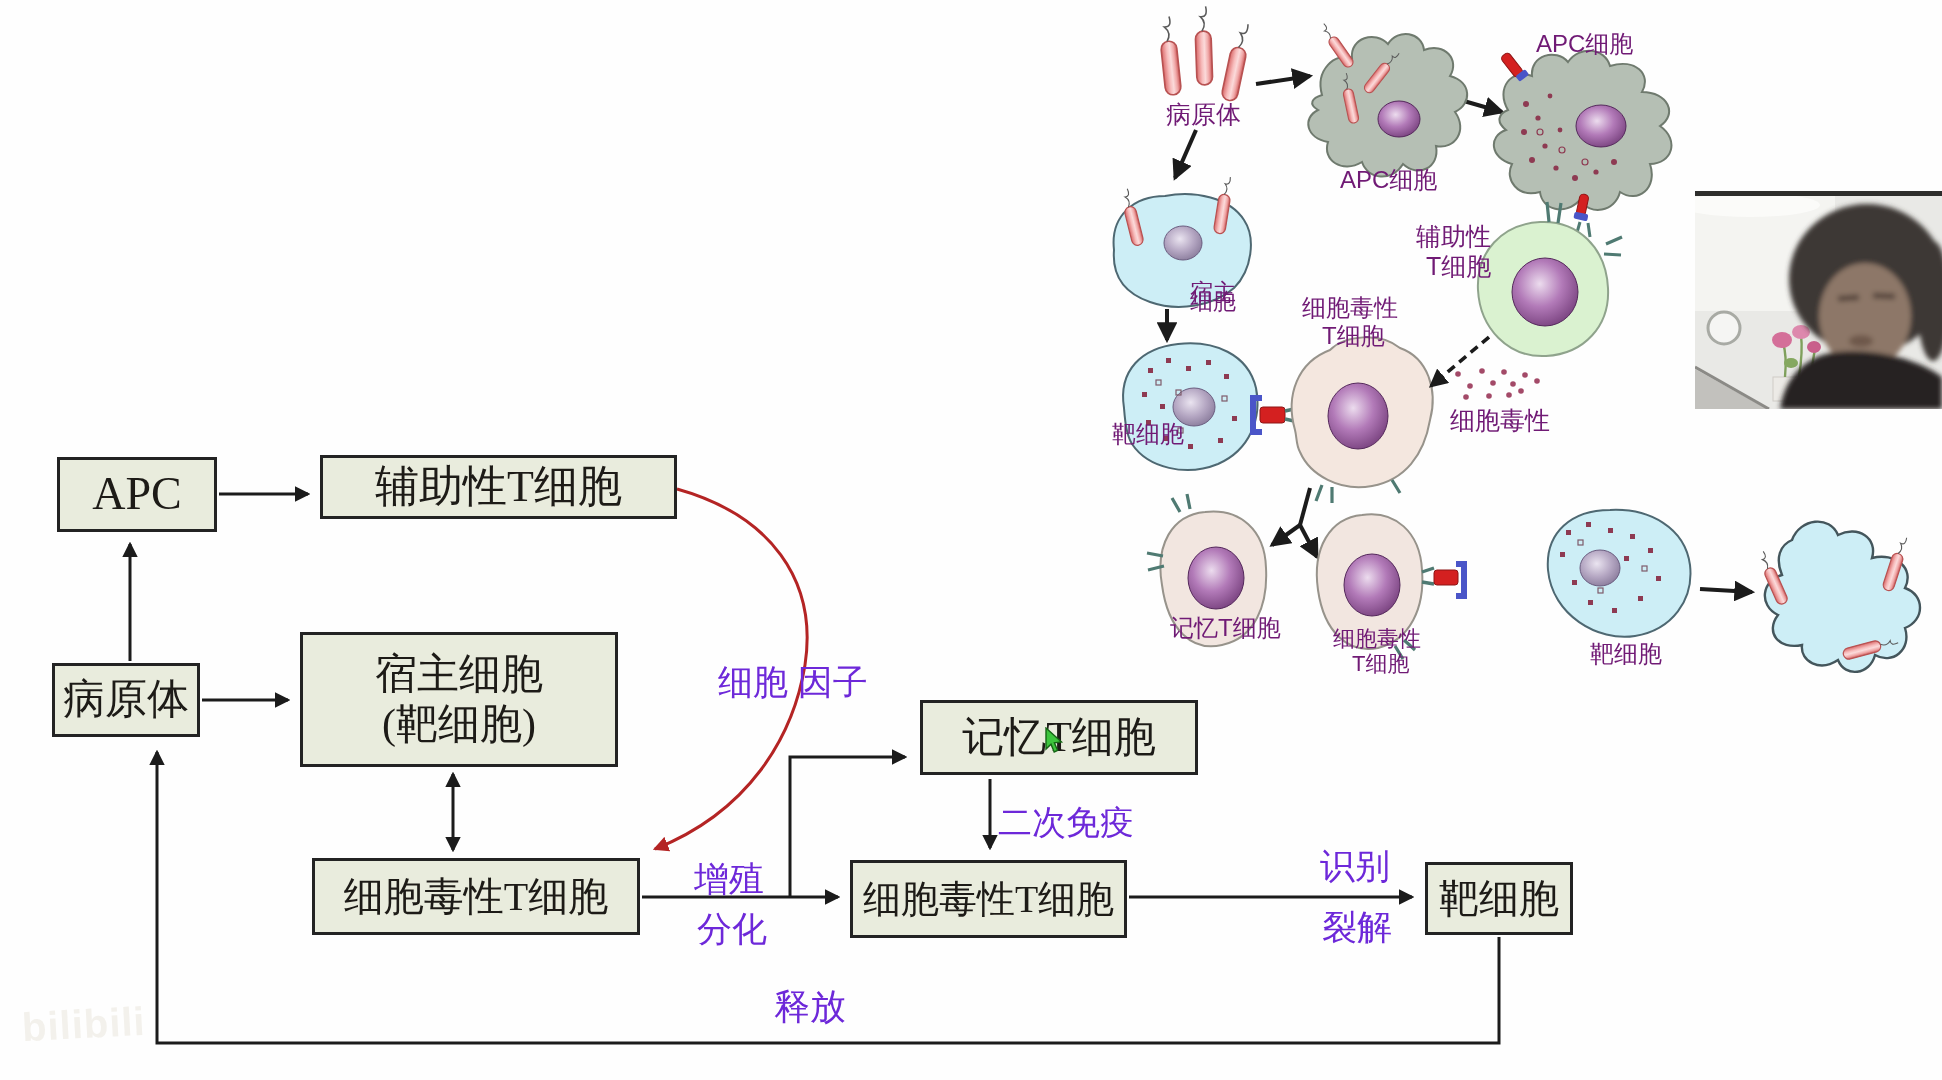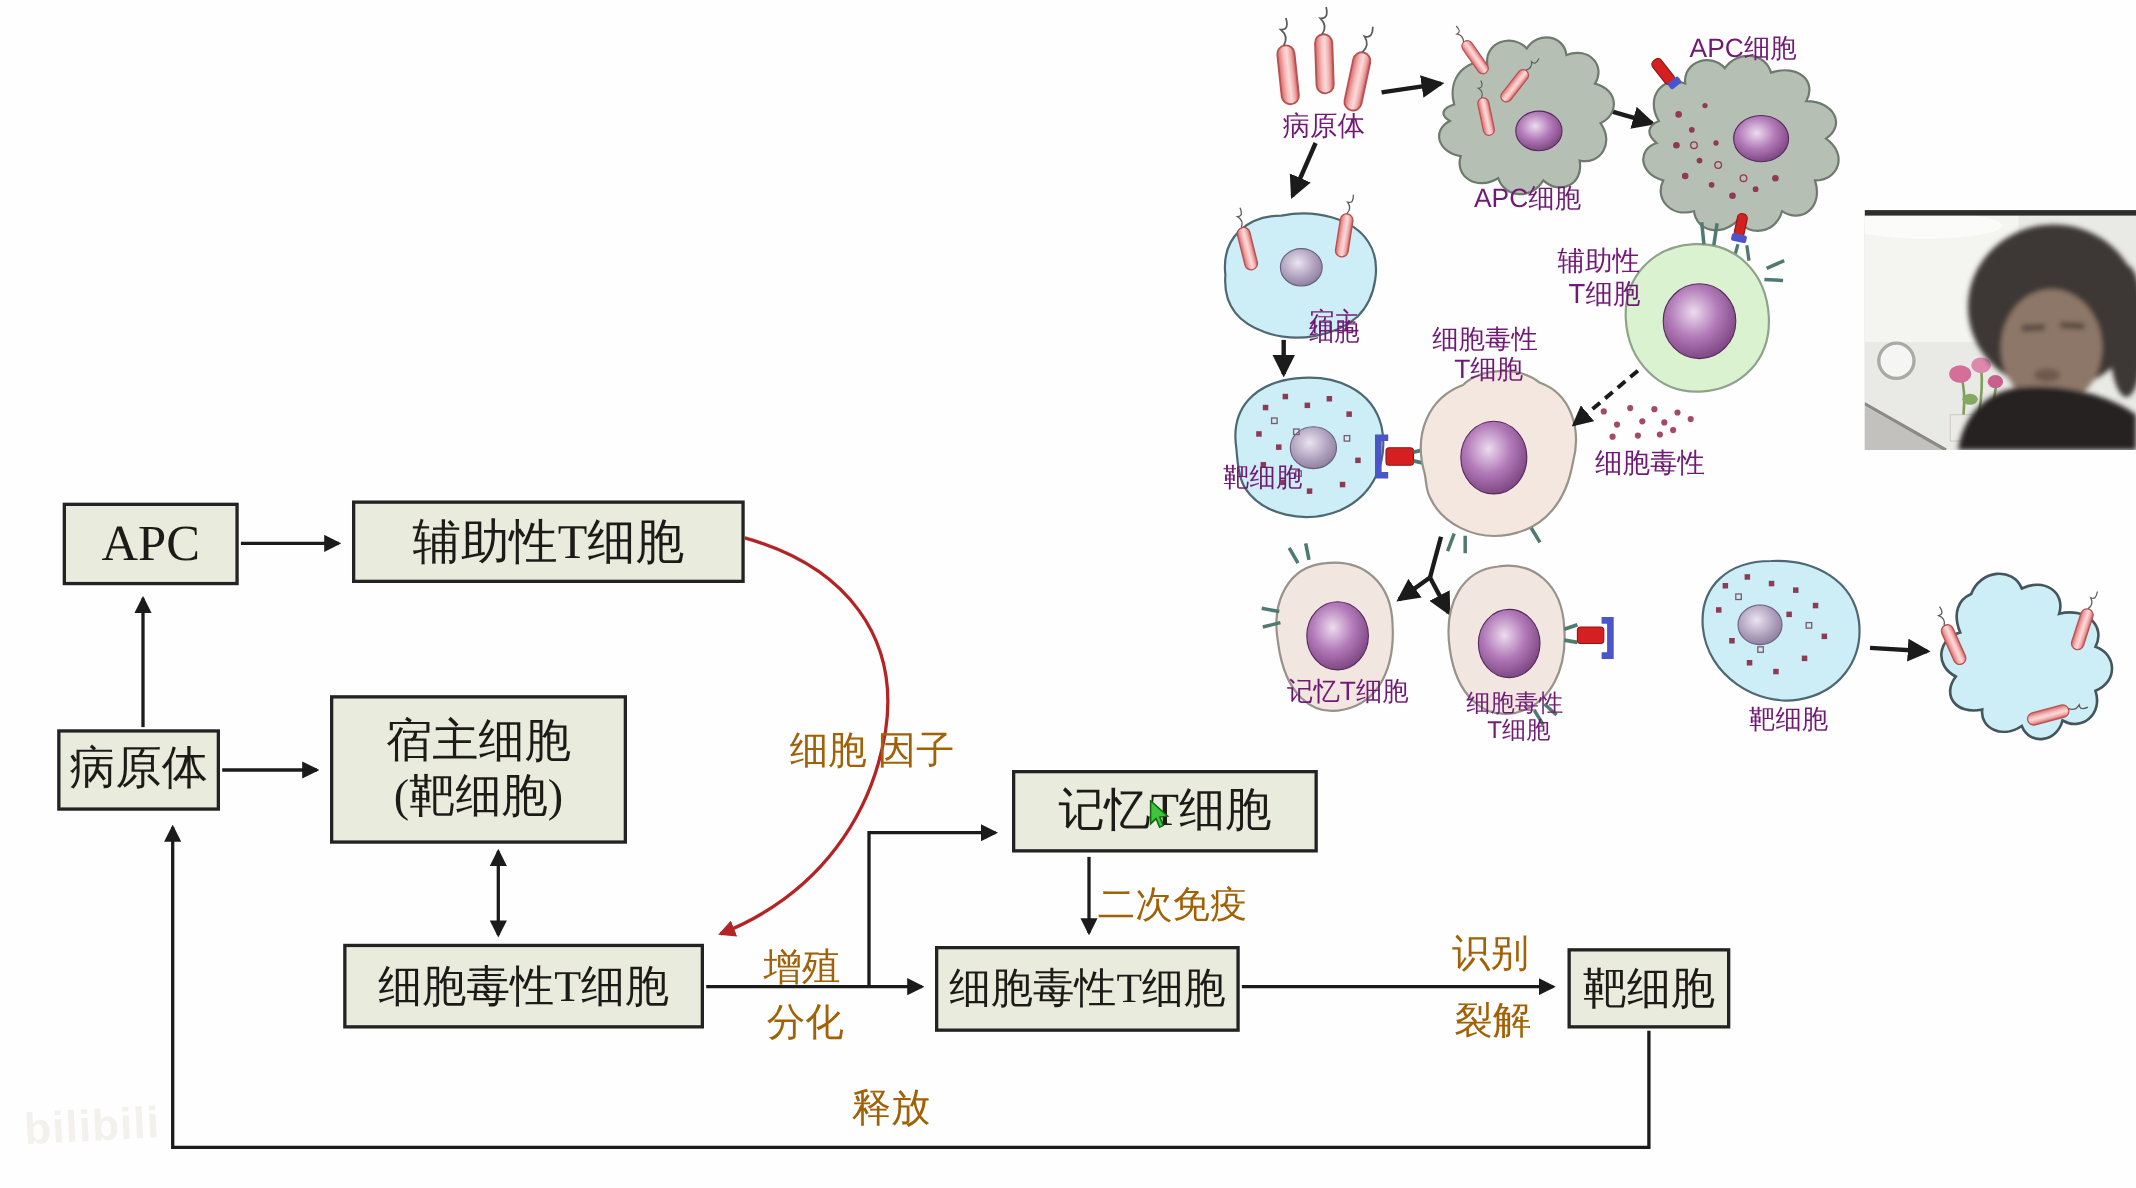--- a/index.html
+++ b/index.html
@@ -2,21 +2,21 @@
 <html><head>
 <meta charset="utf-8">
 <style>
   html,body{margin:0;padding:0;background:#ffffff;}
   #stage{position:relative;width:1942px;height:1080px;background:#fefefe;overflow:hidden;
          font-family:"Liberation Sans","DejaVu Sans",sans-serif;}
   svg{position:absolute;left:0;top:0;}
   .fbox{position:absolute;background:#e9ecdd;border:3px solid #232323;box-sizing:border-box;
         display:flex;flex-direction:column;align-items:center;justify-content:center;
         font-family:"Liberation Serif","DejaVu Serif",serif;color:#1d1b17;line-height:1.18;text-align:right;}
-  .flabel{position:absolute;color:#a16207;font-family:"Liberation Sans","DejaVu Sans",sans-serif;
+  .flabel{position:absolute;color:#6d28d9;font-family:"Liberation Sans","DejaVu Sans",sans-serif;
           white-space:nowrap;}
   .ilabel{position:absolute;color:#701a75;font-family:"Liberation Sans","DejaVu Sans",sans-serif;
           white-space:nowrap;}
   .webcam{position:absolute;left:1695px;top:191px;width:247px;height:218px;background:#e6e6e3;overflow:hidden;}
   .watermark{position:absolute;left:22px;top:1002px;font-size:40px;font-weight:bold;
              color:#f3f1ec;transform:rotate(-3deg);letter-spacing:1px;
              font-family:"Liberation Sans","DejaVu Sans",sans-serif;}
 </style>
 </head>
 <body>
@@ -255,27 +255,27 @@
                C 1758 605 1762 580 1782 575 C 1775 558 1780 545 1792 540 Z" fill="#cdeef6" stroke="#44565c" stroke-width="2.4"></path>
       <use href="#bacterium" transform="translate(1776,586) rotate(-24) scale(0.8)"></use>
       <use href="#bacterium" transform="translate(1893,572) rotate(18) scale(0.8)"></use>
       <use href="#bacterium" transform="translate(1862,650) rotate(75) scale(0.8)"></use>
     </g>
   </svg>
 
   <div class="fbox" style="left:57px;top:457px;width:160px;height:75px;font-size:46px;">
     <span>APC</span>
   </div>
-  <div class="fbox" style="left:320px;top:455px;width:357px;height:75px;font-size:44px;">
+  <div class="fbox" style="left:320px;top:455px;width:357px;height:64px;font-size:44px;">
     <span>辅助性T细胞</span>
   </div>
   <div class="fbox" style="left:52px;top:663px;width:148px;height:74px;font-size:42px;">
     <span>病原体</span>
   </div>
-  <div class="fbox" style="left:300px;top:632px;width:270px;height:135px;font-size:42px;">
+  <div class="fbox" style="left:300px;top:632px;width:318px;height:135px;font-size:42px;">
     <span>宿主细胞</span>
     <span>(靶细胞)</span>
   </div>
   <div class="fbox" style="left:312px;top:858px;width:328px;height:77px;font-size:40px;">
     <span>细胞毒性T细胞</span>
   </div>
   <div class="fbox" style="left:920px;top:700px;width:278px;height:75px;font-size:42px;">
     <span>记忆T细胞</span>
   </div>
   <div class="fbox" style="left:850px;top:860px;width:277px;height:78px;font-size:38px;">

